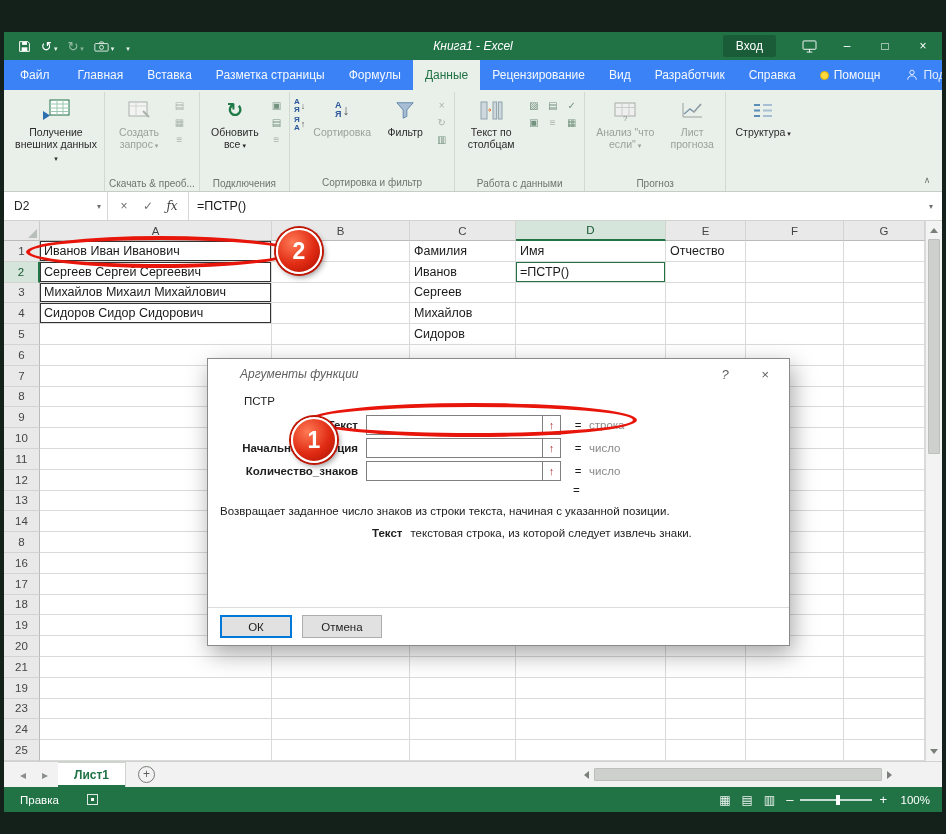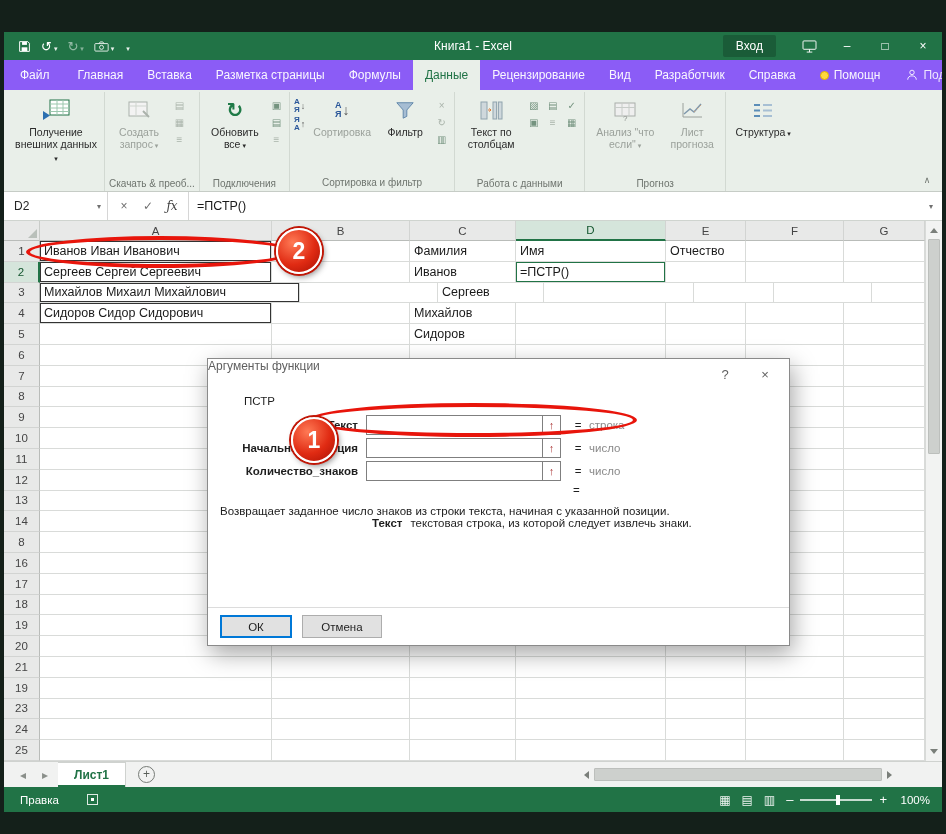--- a/index.html
+++ b/index.html
@@ -13,26 +13,26 @@
   .window{
     position:absolute; left:4px; top:32px; width:938px; height:780px;
     background:#fff; display:flex; flex-direction:column; overflow:hidden;
   }
   
   .titlebar{ height:28px; background:#217346; color:#fff; display:flex; align-items:center; position:relative; flex:0 0 auto; }
   .qa{ display:flex; align-items:center; gap:10px; padding-left:14px; }
   .qa .qbtn{ display:flex; align-items:center; color:#fff; font-size:13px; line-height:1; }
   .qbtn .drop::after{ content:"▾"; font-size:7px; margin-left:2px; opacity:.9; }
   .qbtn.dim{ opacity:.5; }
-  .title-center{ position:absolute; left:0; right:0; text-align:center; font-size:12px; pointer-events:none; }
+  .title-center{ position:absolute; left:0; right:0; text-align:center; font-size:12px; pointer-events:none;font-style:italic; }
   .tb-right{ margin-left:auto; display:flex; align-items:center; height:100%; }
   .login-pill{ background:#1a5c38; padding:4px 13px; font-size:12px; border-radius:2px; margin-right:14px; }
   .wbtn{ width:38px; height:100%; display:flex; align-items:center; justify-content:center; font-size:12px; color:#fff; }
   
-  .tabsrow{ height:30px; background:#8b5cf6; display:flex; align-items:stretch; flex:0 0 auto; }
+  .tabsrow{ height:30px; background:#3b82f6; display:flex; align-items:stretch; flex:0 0 auto; }
   .rtab{ display:flex; align-items:center; padding:0 12px; color:rgba(255,255,255,.95); font-size:12px; white-space:nowrap; }
   .rtab.file{ padding:0 16px; }
   .rtab.active{ background:#e9efe9; color:#217346; }
   .bulb{ width:9px; height:9px; border-radius:50%; background:#ffd83d; border:1px solid #dfb300; display:inline-block; margin-right:5px; }
   .share{ margin-left:auto; display:flex; align-items:center; gap:5px; padding:0 14px; color:rgba(255,255,255,.85); font-size:12px; }
   
   .ribbon{ height:102px; background:#e9efe9; border-bottom:1px solid #c6ccc6; display:flex; align-items:stretch; padding:2px 2px 0 4px; position:relative; flex:0 0 auto; }
   .rgroup{ display:flex; flex-direction:column; border-right:1px solid #d2d9d2; padding:1px 4px 0 4px; }
   .rg-row{ flex:1; display:flex; align-items:flex-start; gap:2px; }
   .rg-label{ height:16px; font-size:10px; color:#6e746e; text-align:center; line-height:15px; white-space:nowrap; overflow:hidden;margin-top:24px; }
@@ -94,35 +94,35 @@
   .macro-icon::after{ content:""; position:absolute; left:3px; top:3px; width:3px; height:3px; background:#fff; }
   .sb-right{ margin-left:auto; display:flex; align-items:center; gap:11px; }
   .viewico{ font-size:12px; color:rgba(255,255,255,.92); }
   .zoomctl{ display:flex; align-items:center; gap:7px; }
   .zglyph{ font-size:13px; line-height:1; color:#fff; }
   .ztrack{ width:72px; height:2px; background:rgba(255,255,255,.75); position:relative; }
   .zthumb{ position:absolute; left:50%; top:-4px; width:4px; height:10px; background:#fff; }
   .zoomtxt{ min-width:32px; text-align:right; }
   
   .dialog{ position:absolute; left:203px; top:326px; width:583px; height:288px; background:#fff; border:1px solid #8a8a8a; box-shadow:3px 8px 22px rgba(0,0,0,.35); z-index:30; font-size:11.5px; color:#1f1f1f; }
-  .dlg-title{ height:30px; display:flex; padding-left:0; color:#5f5f5f; font-size:12px; }
+  .dlg-title{ height:30px; display:flex; align-items:center; padding-left:32px; color:#5f5f5f; font-size:12px;font-style:italic; }
   .dlg-tbtn{ width:40px; height:30px; display:flex; align-items:center; justify-content:center; color:#5f5f5f; font-size:13px; }
   .dlg-tbtn.close{ margin-right:4px; }
   .dlg-title .t{ flex:1; }
   .dlg-body{ position:absolute; left:0; right:0; top:30px; bottom:0; padding:6px 12px 0; }
   .fn-name{ font-size:11.5px; margin-bottom:6px;margin-left:24px; }
   .frow{ display:flex; align-items:center; height:23px; }
   .f-label{ width:146px; text-align:right; font-weight:bold; padding-right:8px; white-space:nowrap; overflow:hidden; }
   .f-input{ width:176px; height:20px; border:1px solid #7f7f7f; border-right:none; font-size:12px; padding:0 3px; outline:none; font-family:inherit; }
   .f-range{ width:19px; height:20px; border:1px solid #7f7f7f; background:#fff; display:flex; align-items:center; justify-content:center; color:#a33; font-size:11px; }
   .f-eq{ margin-left:12px; width:10px; text-align:center; }
   .f-type{ color:#8a8a8a; margin-left:6px; }
   .lone-eq{ margin:2px 0 0 353px; }
   .dlg-desc{ margin-top:9px; color:#202020; }
-  .dlg-hint{ margin-left:152px; }
+  .dlg-hint{ margin-top:10px; margin-left:152px; }
   .dlg-hint b{ margin-right:8px; }
   .dlg-value{ position:absolute; left:12px; top:230px; }
   .dlg-footer{ position:absolute; left:0; right:0; bottom:0; height:38px; border-top:1px solid #dcdcdc; display:flex; align-items:center; padding:0 12px; }
   .dlg-link{ flex:1; color:#0f62c5; text-decoration:underline; }
   .btn{ height:23px; background:#e1e1e1; border:1px solid #adadad; font-size:11.5px; display:flex; align-items:center; justify-content:center; font-family:inherit; }
   .btn.ok{ width:72px; border:1px solid #0078d7; box-shadow: inset 0 0 0 1px #0078d7; margin-right:10px; }
   .btn.cancel{ width:80px; }
   
   .red-oval{ position:absolute; border:4px solid #e8150b; border-radius:50%; z-index:40; pointer-events:none; }
   .oval-a1{ left:22px; top:204px; width:268px; height:32px; }
@@ -420,21 +420,21 @@
           <div class="cell boxed" style="width: 232px;">Сергеев Сергей Сергеевич</div>
           <div class="cell" style="width: 138px;"></div>
           <div class="cell" style="width: 106px;">Иванов</div>
           <div class="cell active" style="width: 150px;">=ПСТР()</div>
           <div class="cell" style="width: 80px;"></div>
           <div class="cell" style="width: 98px;"></div>
           <div class="cell" style="flex: 1 1 0%;"></div>
         </div>
         <div class="grow">
           <div class="rowhdr">3</div>
-          <div class="cell boxed" style="width: 260px;">Михайлов Михаил Михайлович</div>
+          <div class="cell boxed" style="width: 232px;">Михайлов Михаил Михайлович</div>
           <div class="cell" style="width: 138px;"></div>
           <div class="cell" style="width: 106px;">Сергеев</div>
           <div class="cell" style="width: 150px;"></div>
           <div class="cell" style="width: 80px;"></div>
           <div class="cell" style="width: 98px;"></div>
           <div class="cell" style="flex: 1 1 0%;"></div>
         </div>
         <div class="grow">
           <div class="rowhdr">4</div>
           <div class="cell boxed" style="width: 232px;">Сидоров Сидор Сидорович</div>

